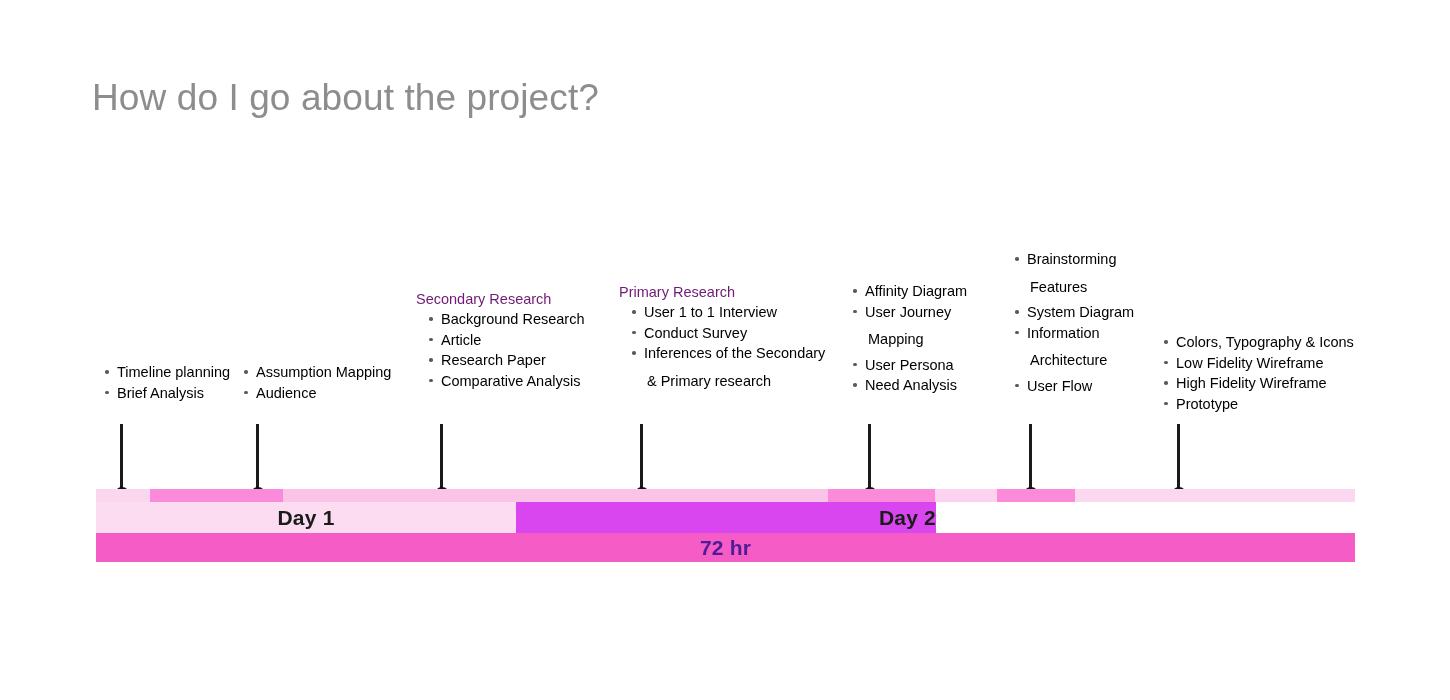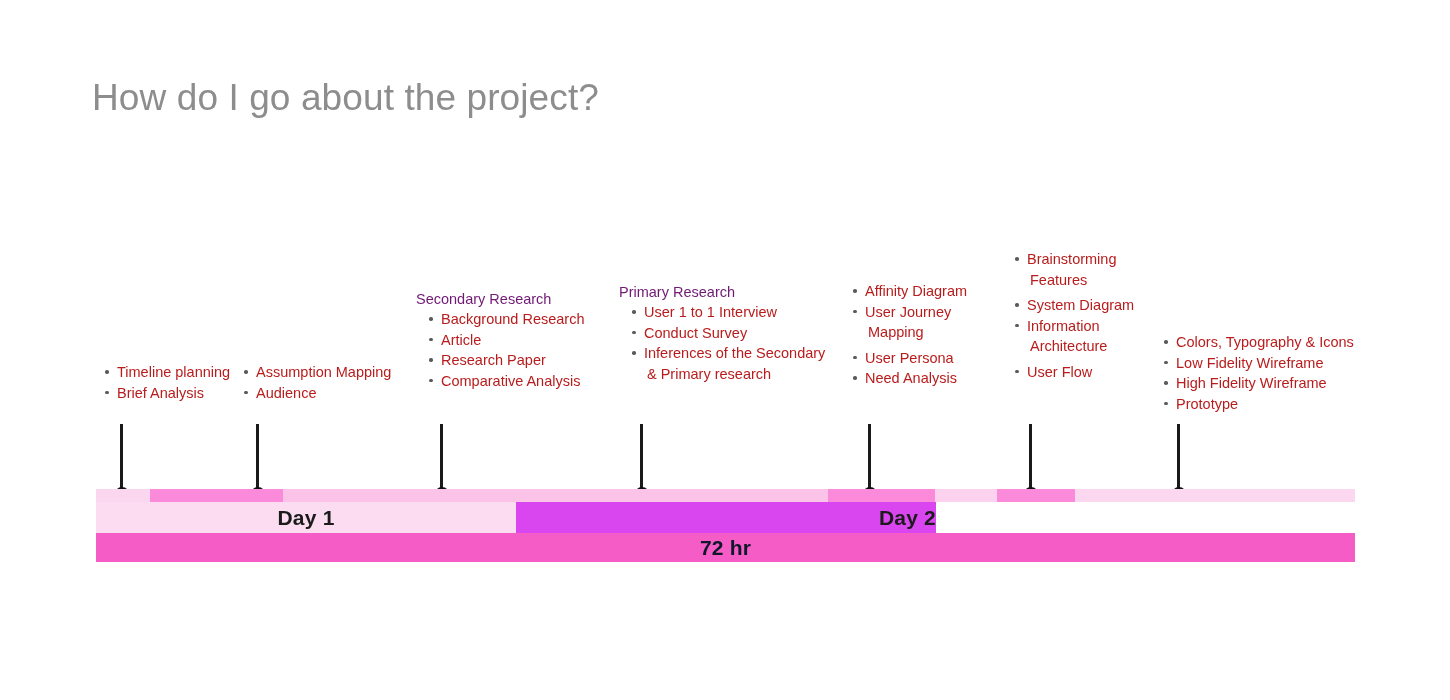--- a/index.html
+++ b/index.html
@@ -50,38 +50,39 @@
     white-space: nowrap;
     margin-bottom: 2px;
   }
   .items {
     list-style: none;
     margin: 0;
     padding: 0;
   }
   .items li {
     font-size: 14.5px;
-    color: #b91c1c;
+    color: #000000;
     line-height: 1.42;
     white-space: nowrap;
     position: relative;
     padding-left: 14px;
   }
   .items li.bulleted::before {
     content: "";
     position: absolute;
     left: 2px;
     top: 8px;
     width: 3.5px;
     height: 3.5px;
     border-radius: 50%;
     background: #5a5a5a;
   }
   .items li.cont {
     padding-left: 17px;
+    margin-top: 7px;
     margin-bottom: 5px;
   }
 
   
   .pin {
     position: absolute;
     width: 3px;
     background: #1a1a1a;
   }
   .pin .dot {
@@ -135,21 +136,21 @@
     position: relative;
     height: 29px;
     width: 100%;
     display: flex;
     align-items: center;
     justify-content: center;
   }
   #total span {
     font-size: 21px;
     font-weight: 700;
-    color: #0f172a;
+    color: #4c1d95;
     letter-spacing: 0.2px;
   }
 </style>
 </head>
 <body>
 
 <div id="heading">
   <div class="line1">How do I go about the project?</div>
 </div>
 

